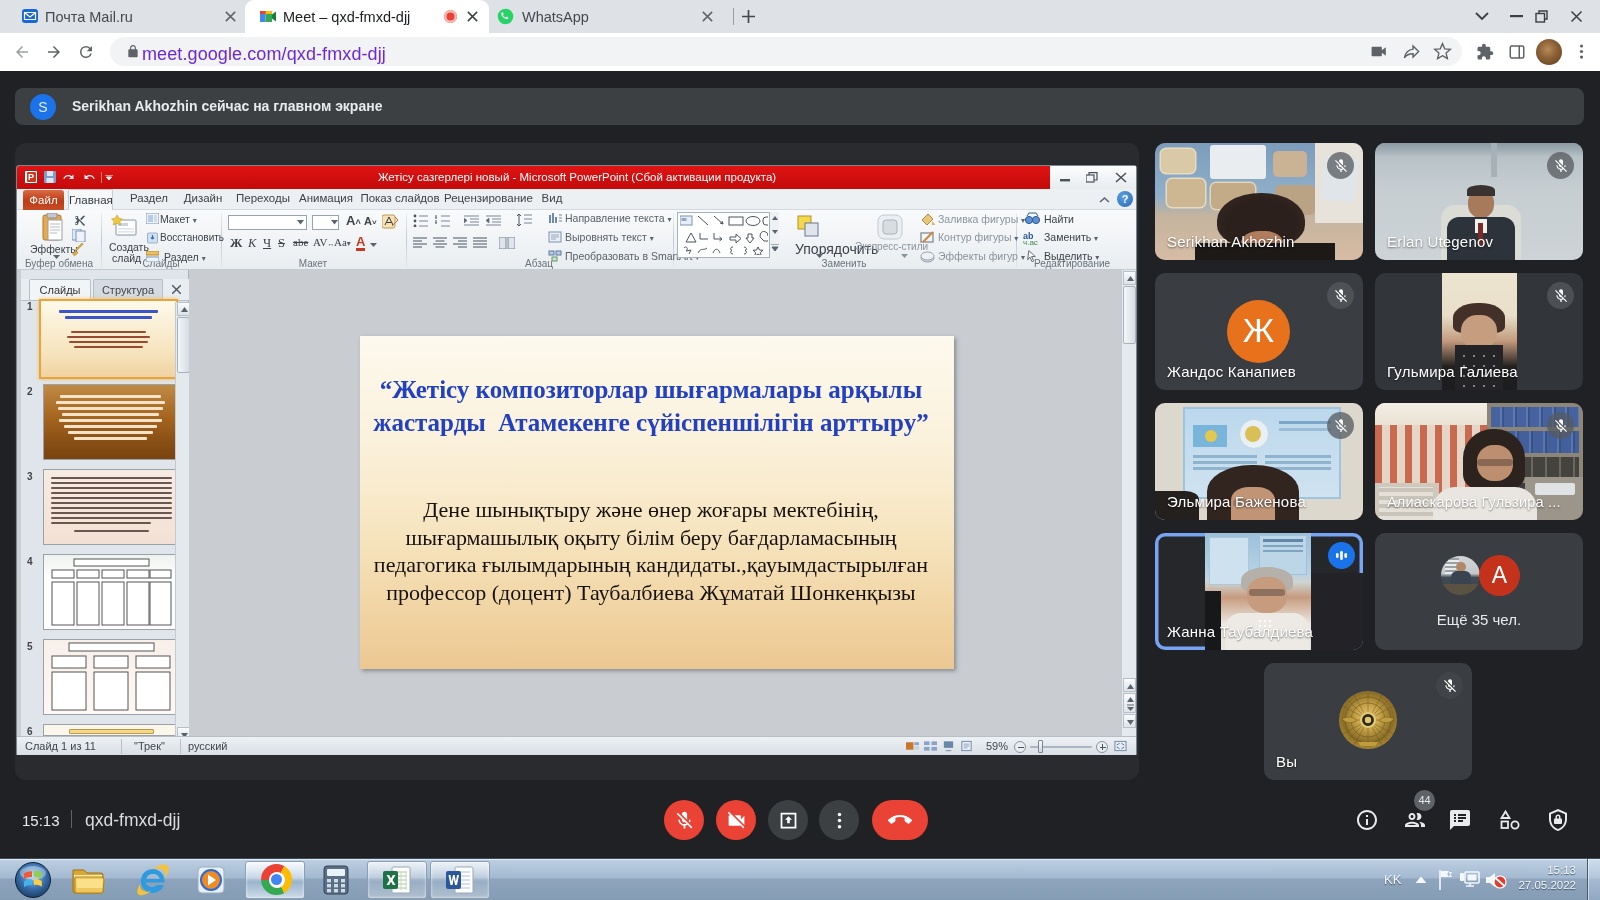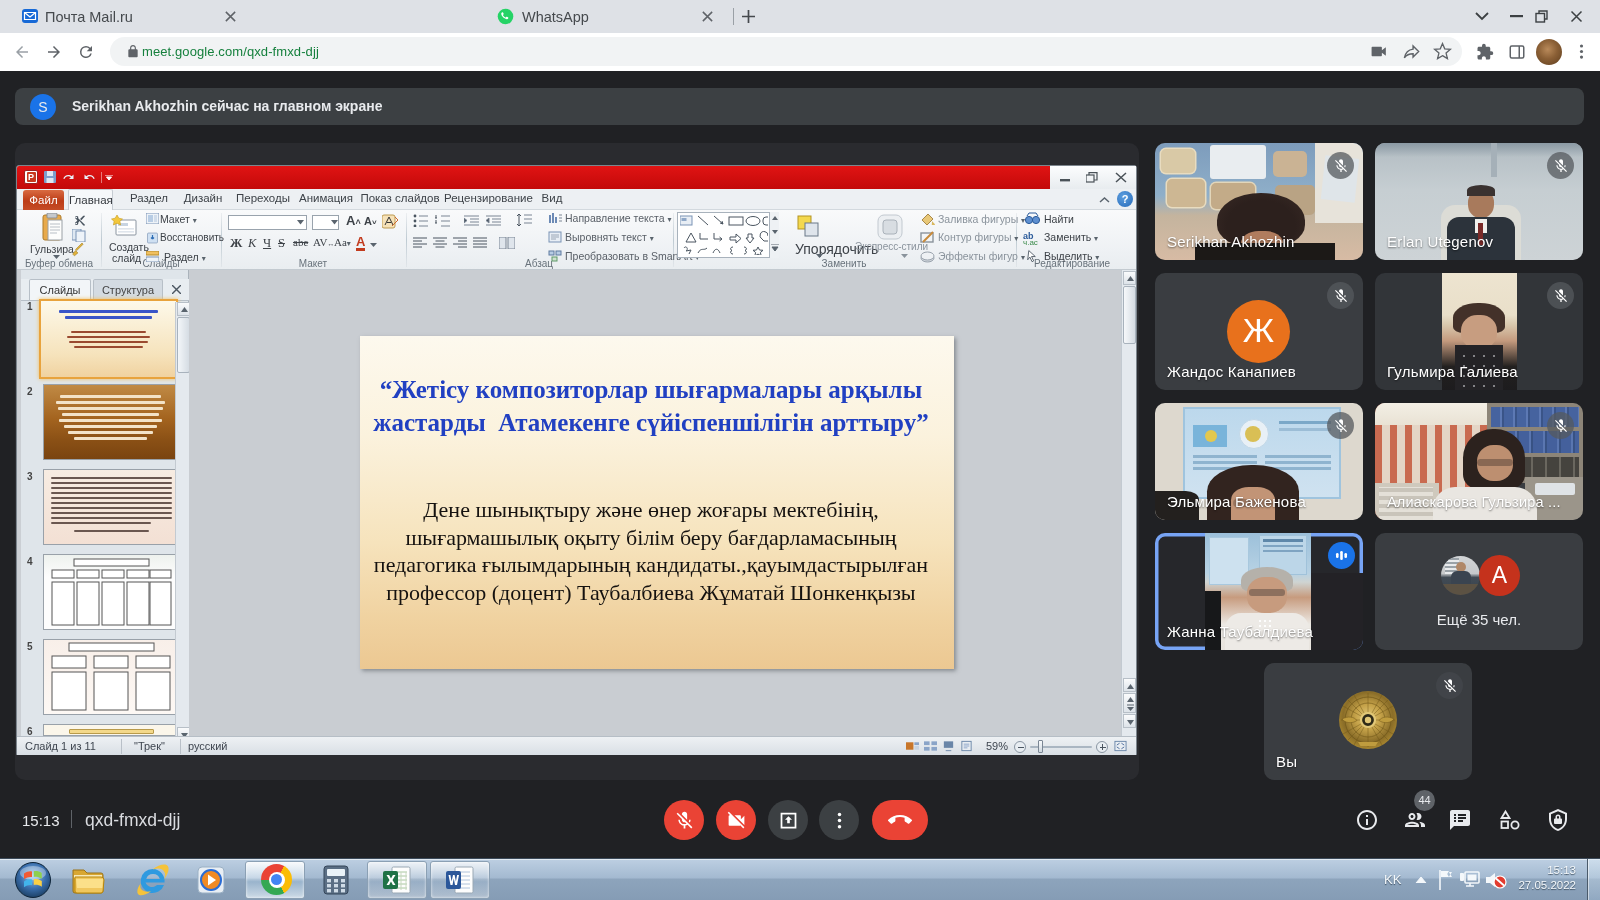--- a/index.html
+++ b/index.html
@@ -4,21 +4,21 @@
 *{margin:0;padding:0;box-sizing:border-box}
 html,body{width:1600px;height:900px;overflow:hidden;background:#202124;font-family:"Liberation Sans",sans-serif}
 .abs{position:absolute}
 
 #tabbar{position:absolute;left:0;top:0;width:1600px;height:33px;background:#dee1e6}
 .tabtxt{font-size:14.5px;color:#45494d;position:absolute;top:9px;white-space:nowrap}
 .tabx{position:absolute;top:10px;width:13px;height:13px;color:#5f6368}
 #activetab{position:absolute;left:245px;top:0;width:244px;height:33px;background:#fff;border-radius:9px 9px 0 0}
 #addr{position:absolute;left:0;top:33px;width:1600px;height:38px;background:#fff}
 #pill{position:absolute;left:110px;top:4px;width:1352px;height:29px;background:#f1f3f4;border-radius:15px}
-#urltxt{position:absolute;left:32px;top:7px;font-size:13px;color:#15803d;letter-spacing:.1px}
+#urltxt{position:absolute;left:32px;top:7px;font-size:18px;color:#6d28d9;letter-spacing:.1px}
 
 #meet{position:absolute;left:0;top:71px;width:1600px;height:787px;background:#202124}
 #banner{position:absolute;left:15px;top:17px;width:1569px;height:37px;background:#3c4043;border-radius:8px}
 #share{position:absolute;left:15px;top:72px;width:1124px;height:637px;background:#2a2b2f;border-radius:10px}
 
 .tile{position:absolute;width:208px;height:117px;background:#3a3d41;border-radius:10px;overflow:hidden}
 .tname{position:absolute;left:12px;bottom:10px;font-size:15px;font-weight:500;color:#fff;text-shadow:0 1px 2px rgba(0,0,0,.55);white-space:nowrap;letter-spacing:.2px}
 .micoff{position:absolute;top:9px;right:9px;width:27px;height:27px;border-radius:50%;background:rgba(85,90,94,.75);display:flex;align-items:center;justify-content:center}
 .micoff svg{width:16px;height:16px;fill:#fff}
 
@@ -59,20 +59,36 @@
 <div id="tabbar">
   <svg class="abs" style="left:22px;top:8px" width="17" height="17">
       <rect x="0" y="1" width="16" height="14" rx="3" fill="#1769d6"></rect>
       <path d="M2.5 4.5h11v7h-11z" fill="none" stroke="#fff" stroke-width="1.2"></path>
       <path d="M2.5 4.5L8 9l5.5-4.5" fill="none" stroke="#fff" stroke-width="1.2"></path>
     </svg>
   <div class="tabtxt" style="left:45px">Почта Mail.ru</div>
   <svg class="tabx" style="left:224px" viewBox="0 0 14 14">
       <path d="M2 2l10 10M12 2L2 12" stroke="#5f6368" stroke-width="1.6"></path>
     </svg>
+  <div id="activetab">
+    <svg class="abs" style="left:15px;top:9px" width="17" height="15">
+        <rect x="0" y="2" width="5.5" height="11" fill="#4285f4"></rect>
+        <path d="M0 2h11v-2z" fill="#fbbc05" opacity="0"></path>
+        <rect x="5.5" y="0" width="6" height="15" fill="#34a853" opacity="0"></rect>
+        <path d="M5.5 2h6.5v11H5.5z" fill="#34a853"></path>
+        <path d="M12 5.5l4-3v10l-4-3z" fill="#188038"></path>
+        <path d="M5.5 2h6.5v3H5.5z" fill="#fbbc05"></path>
+        <path d="M0 2h5.5v3H0z" fill="#ea4335"></path>
+      </svg>
+    <div class="tabtxt" style="left:38px;color:#202124">Meet – qxd-fmxd-djj</div>
+    <div class="abs" style="left:199px;top:10px;width:13px;height:13px;border-radius:50%;background:#e94235;box-shadow:inset 0 0 0 2.5px #f6b9b4"></div>
+    <svg class="tabx" style="left:221px" viewBox="0 0 14 14">
+        <path d="M2 2l10 10M12 2L2 12" stroke="#3c4043" stroke-width="1.6"></path>
+      </svg>
+  </div>
   <svg class="abs" style="left:497px;top:8px" width="17" height="17" viewBox="0 0 24 24">
       <circle cx="12" cy="12" r="11" fill="#25d366"></circle>
       <path d="M8.5 6.5c-.3-.6-.6-.6-.9-.6-.8 0-1.6 1-1.6 2.3 0 1.4 1 2.9 1.2 3.1 1.7 2.7 3.8 3.6 5.6 4.2 1.5.5 2.4.2 2.8-.4.3-.5.6-1.4.3-1.7-.2-.2-2-.9-2.3-1-.3-.1-.5-.1-.7.2-.5.7-.7 1-1.1.8-1.4-.7-2.5-1.5-3.3-3-.2-.4 0-.5.2-.8.4-.5.5-.6.6-.9.1-.2 0-.5 0-.7-.1-.2-.6-1.2-.8-1.5z" fill="#fff"></path>
     </svg>
   <div class="tabtxt" style="left:522px">WhatsApp</div>
   <svg class="tabx" style="left:701px" viewBox="0 0 14 14">
       <path d="M2 2l10 10M12 2L2 12" stroke="#5f6368" stroke-width="1.6"></path>
     </svg>
   <div class="abs" style="left:733px;top:8px;width:1px;height:17px;background:#9aa0a6"></div>
   <svg class="abs" style="left:741px;top:9px" width="15" height="15" viewBox="0 0 15 15">
@@ -375,20 +391,21 @@
     <svg class="qat" style="left:45px;top:5px" width="13" height="12" viewBox="0 0 24 24">
         <path d="M12.5 8c-2.65 0-5.05.99-6.9 2.6L2 7v9h9l-3.62-3.62c1.39-1.16 3.16-1.88 5.12-1.88 3.54 0 6.55 2.31 7.6 5.5l2.37-.78C21.08 11.03 17.15 8 12.5 8z" fill="#e9f0f8" transform="scale(-1,1) translate(-24,0)"></path>
       </svg>
     <svg class="qat" style="left:66px;top:5px" width="13" height="12" viewBox="0 0 24 24">
         <path d="M12.5 8c-2.65 0-5.05.99-6.9 2.6L2 7v9h9l-3.62-3.62c1.39-1.16 3.16-1.88 5.12-1.88 3.54 0 6.55 2.31 7.6 5.5l2.37-.78C21.08 11.03 17.15 8 12.5 8z" fill="#e9f0f8"></path>
       </svg>
     <div class="qat" style="left:84px;top:6px;width:1px;height:11px;background:rgba(255,255,255,.45)"></div>
     <svg class="qat" style="left:88px;top:9px" width="8" height="5">
         <path d="M0 0h8M1.5 2l2.5 3 2.5-3z" stroke="#fff" fill="#fff" stroke-width="1"></path>
       </svg>
+    <div class="abs" style="left:280px;top:5px;width:560px;text-align:center;font-size:11.5px;color:#fff;white-space:nowrap">Жетісу сазгерлері новый  -  Microsoft PowerPoint (Сбой активации продукта)</div>
     <svg class="wbtn" style="left:1043px" width="12" height="10">
         <rect y="7" width="10" height="2.4" fill="#4a5258"></rect>
       </svg>
     <svg class="wbtn" style="left:1069px" width="12" height="11">
         <rect x="0" y="3" width="8" height="7" fill="none" stroke="#4a5258" stroke-width="1.2"></rect>
         <path d="M3 3V.7h8V8h-3" fill="none" stroke="#4a5258" stroke-width="1.2"></path>
       </svg>
     <svg class="wbtn" style="left:1098px" width="12" height="11">
         <path d="M1 1l10 9M11 1L1 10" stroke="#4a5258" stroke-width="1.5"></path>
       </svg>
@@ -420,21 +437,21 @@
     <div class="rglabel" style="left:462px">Абзац</div>
     <div class="rglabel" style="left:767px">Заменить</div>
     <div class="rglabel" style="left:995px">Редактирование</div>
 
     <svg class="ricon" style="left:22px;top:3px" width="28" height="30">
         <rect x="4" y="2" width="18" height="25" rx="2" fill="#e8aa4c" stroke="#ad7a28"></rect>
         <rect x="8" y="0" width="10" height="5" rx="1" fill="#c5c9cd" stroke="#8a8f94"></rect>
         <rect x="9" y="7" width="14" height="20" fill="#fdfdfc" stroke="#9aa0a6"></rect>
         <path d="M11 11h10M11 14h10M11 17h10M11 20h7" stroke="#b9bfc6"></path>
       </svg>
-    <div class="rsmall" style="left:13px;top:33px">Гульзира</div>
+    <div class="rsmall" style="left:13px;top:33px">Эффекты</div>
     <svg class="ricon" style="left:36px;top:45px" width="7" height="4">
         <path d="M0 0l3.5 4L7 0z" fill="#5a646e"></path>
       </svg>
     <svg class="ricon" style="left:56px;top:4px" width="13" height="13" viewBox="0 0 24 24">
         <path d="M9.64 7.64A3 3 0 1 0 6 9.5l2 2.5-2 2.5a3 3 0 1 0 3.64 1.86L12 13l7 8h3v-1L9.64 7.64zM6 8a1.5 1.5 0 1 1 0-3 1.5 1.5 0 0 1 0 3zm0 11a1.5 1.5 0 1 1 0-3 1.5 1.5 0 0 1 0 3zM19 3h3v1l-6.5 7.5L13 9l6-6z" fill="#4a5560"></path>
       </svg>
     <svg class="ricon" style="left:55px;top:19px" width="14" height="13">
         <rect x="0" y="0" width="9" height="11" fill="#dfe8f2" stroke="#7a93b5"></rect>
         <rect x="4" y="2" width="9" height="11" fill="#eef3f9" stroke="#7a93b5"></rect>
       </svg>

